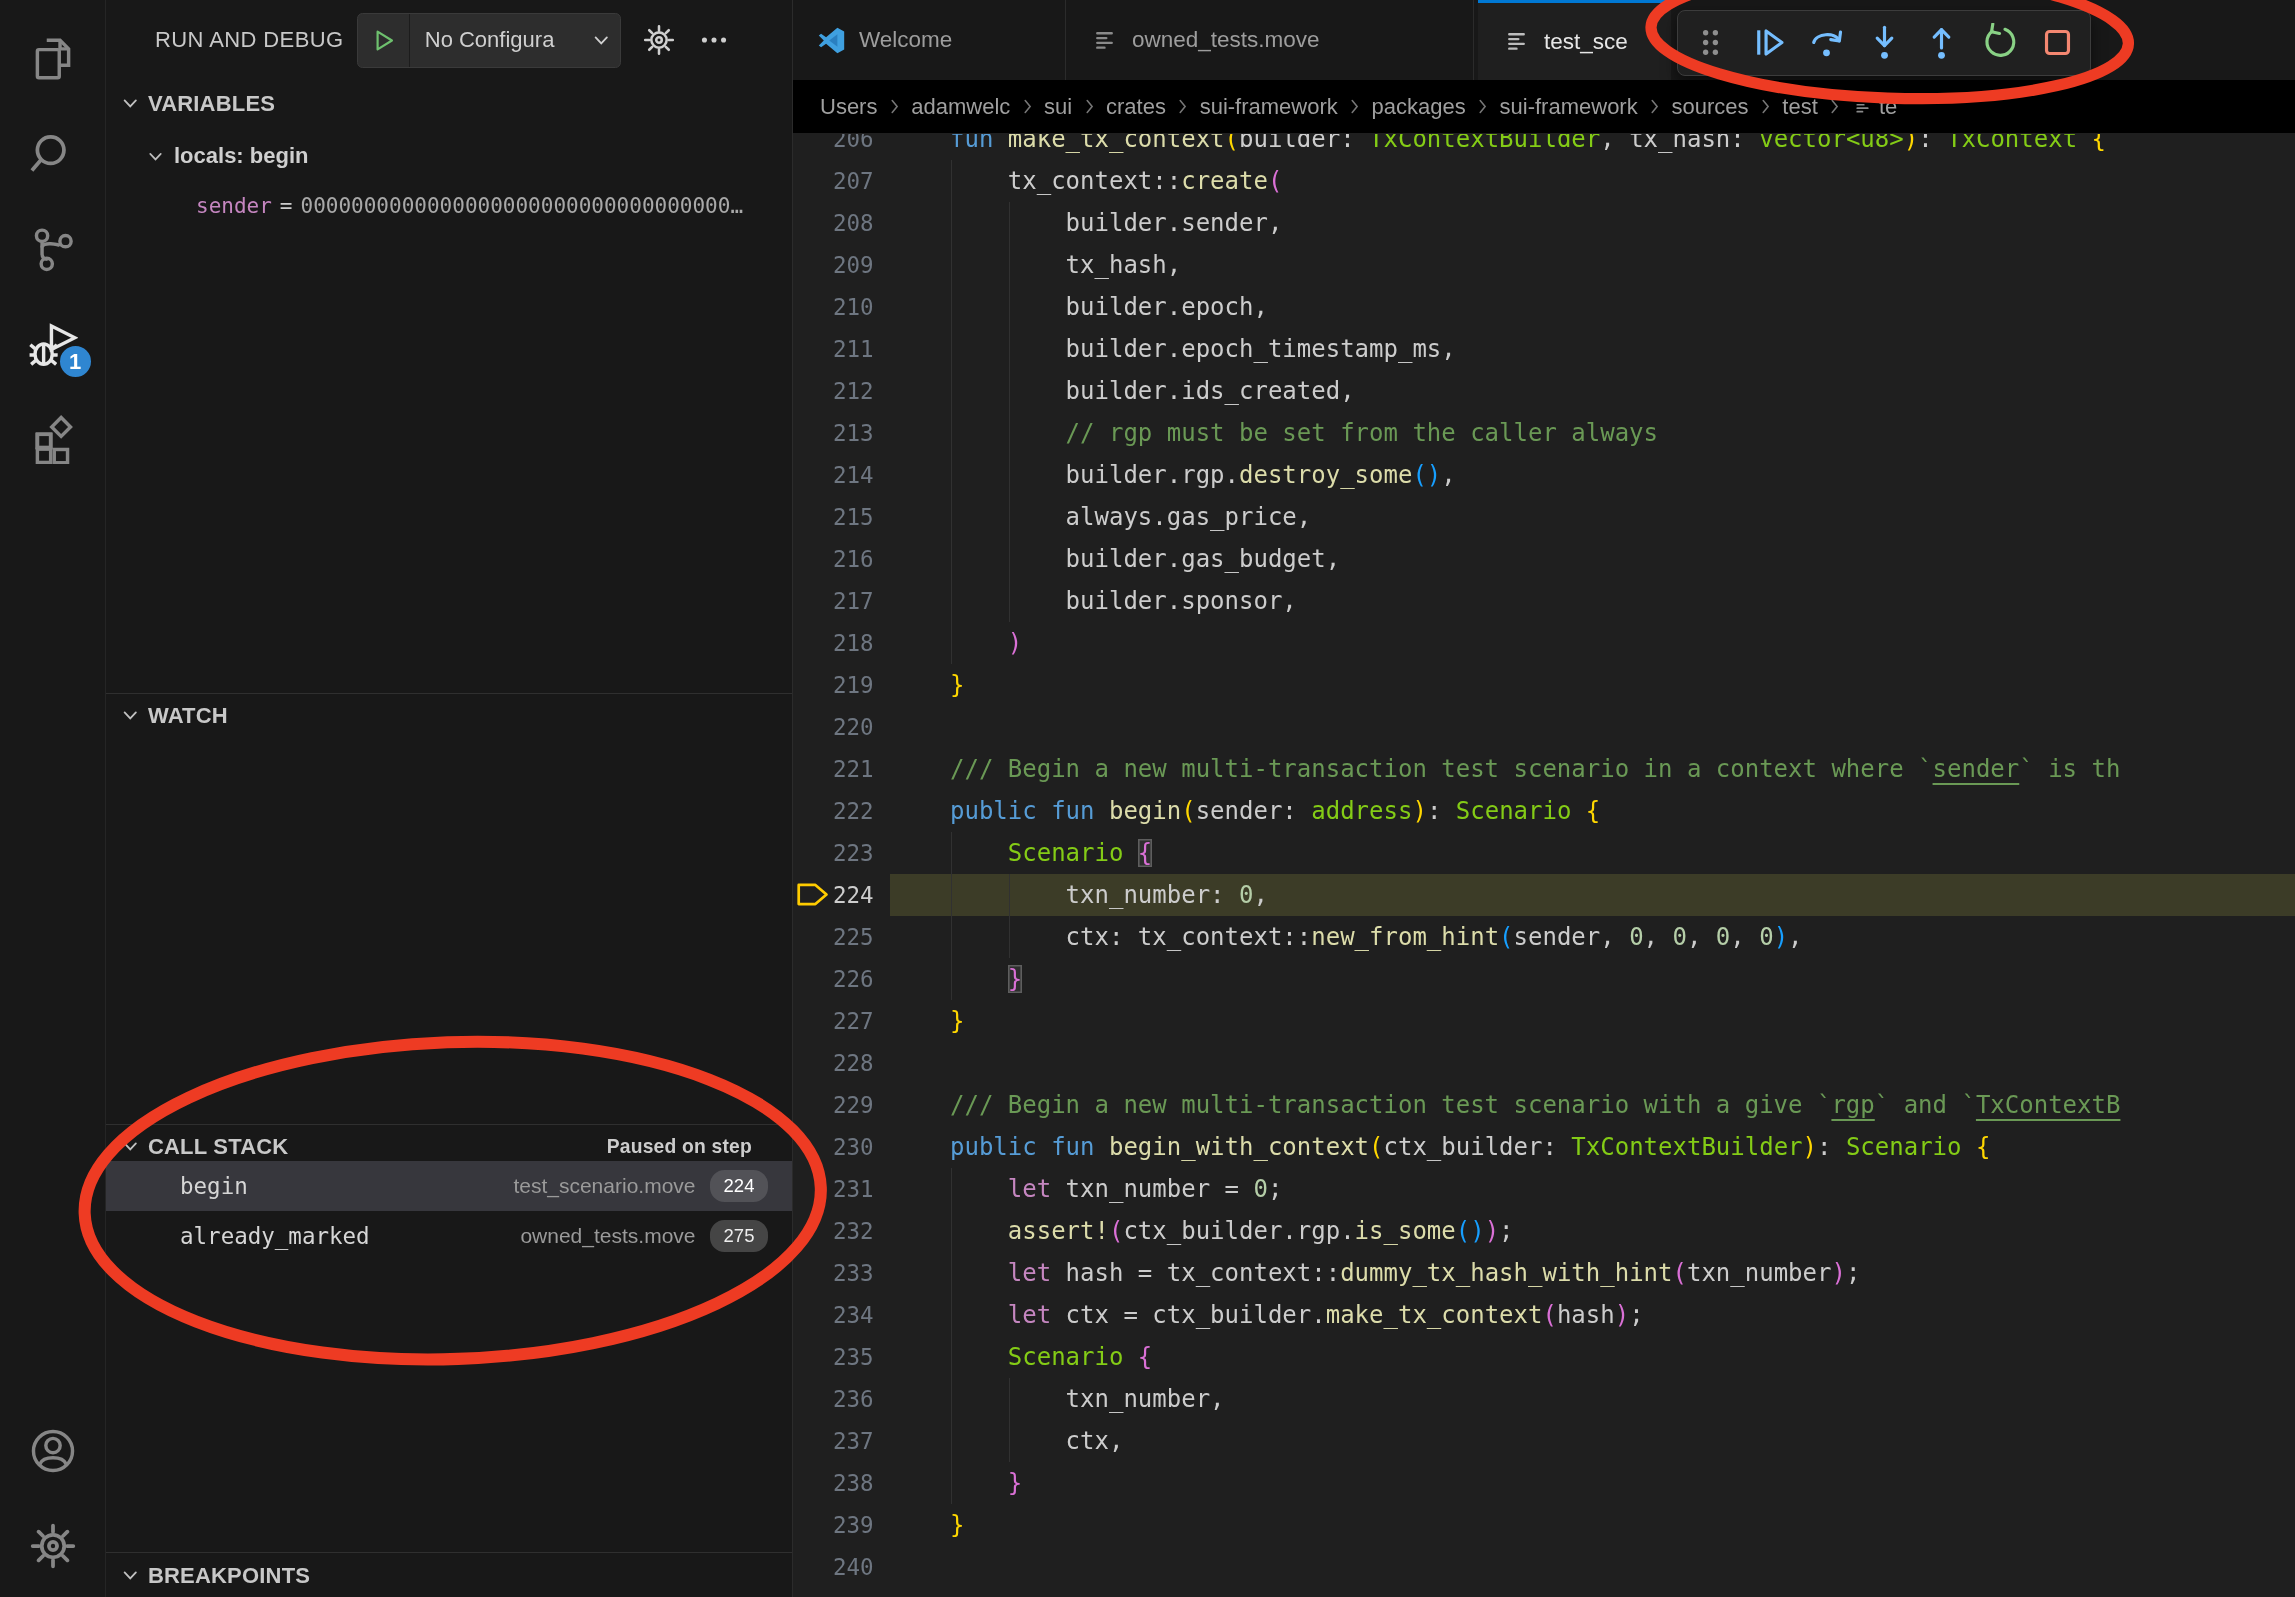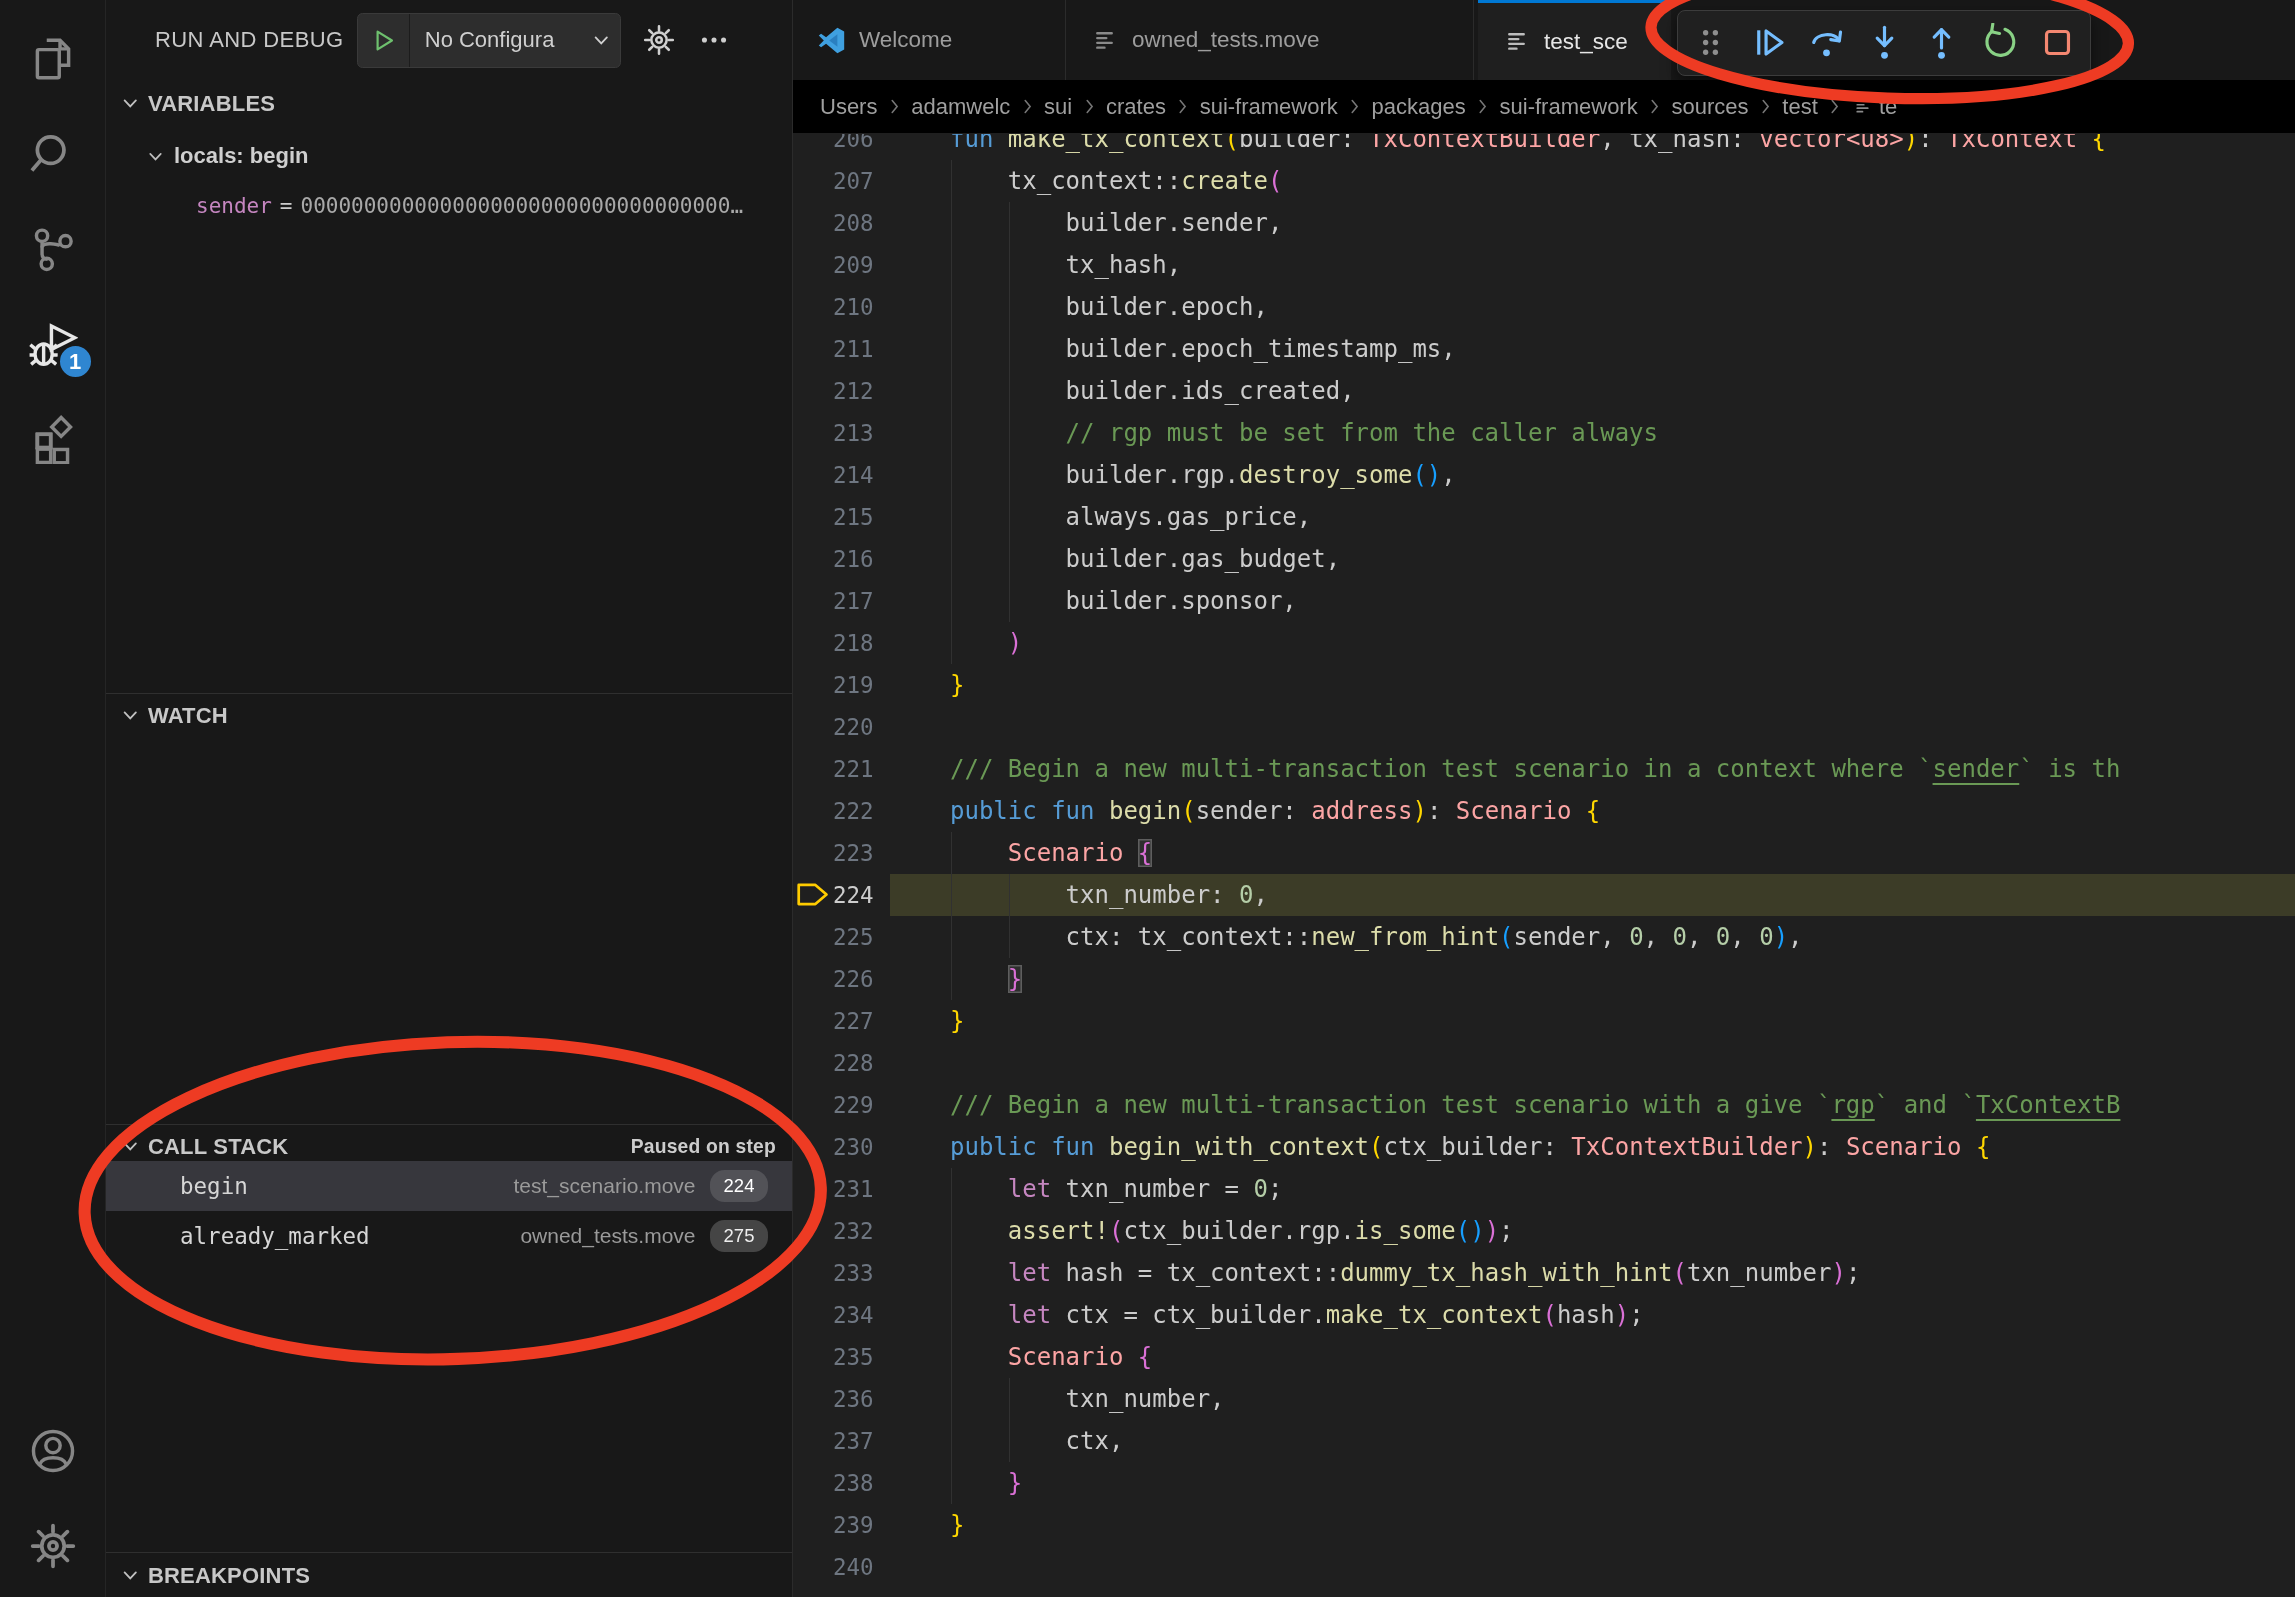--- a/index.html
+++ b/index.html
@@ -38,21 +38,21 @@
      font-size:22px;font-weight:700;color:#c8c8c8;letter-spacing:0.2px}
   .section-h svg{width:22.5px;height:22.5px;margin-right:6.4px;color:#c0c0c0}
   .subrow{position:absolute;left:0;right:0;height:42px;display:flex;align-items:center;color:#cfcfcf}
   .subrow svg{width:21px;height:21px;margin-right:8px;color:#bdbdbd}
   .locals{padding-left:39px;font-size:22px;font-weight:700}
   .varline{padding-left:90px;font-family:"DejaVu Sans Mono",monospace;font-size:21px;white-space:nowrap;overflow:hidden}
   .varname{color:#c586c0}
   .vareq{color:#cccccc;margin:0 8px}
   .varval{color:#a8a8a8}
   .cs-head{display:flex;align-items:center}
-  .cs-status{margin-left:auto;margin-right:16px;font-size:19.3px;font-weight:700;color:#cccccc}
+  .cs-status{margin-left:auto;margin-right:40px;font-size:19.3px;font-weight:700;color:#cccccc}
   .frame{position:absolute;left:0;right:0;height:50px;display:flex;align-items:center;cursor:pointer}
   .frame.sel{background:#37373d}
   .frame-fn{font-family:"DejaVu Sans Mono",monospace;font-size:22.5px;color:#d6d6d6;padding-left:74px;white-space:nowrap}
   .frame-file{margin-left:auto;font-size:21px;color:#9a9a9a;white-space:nowrap}
   .frame-badge{flex:none;margin:0 24px 0 14.5px;min-width:58px;text-align:center;background:#454545;color:#ededed;
      border-radius:14.5px;font-size:18.5px;padding:4.8px 8px;box-sizing:border-box}
   .frame.sel .frame-badge{background:#525257;color:#fff}
 
   
   .editor{position:absolute;left:793px;top:0;right:0;bottom:0;background:#1f1f1f}
@@ -87,21 +87,21 @@
   .codein{margin-top:-16px}
   .crow{height:42px;display:flex;align-items:center;position:relative}
   .hl{position:absolute;left:97px;right:0;top:0;bottom:0;background:rgba(212,212,80,0.16)}
   .cmark{width:40px;height:42px;flex:none;position:relative;z-index:2}
   .cmark svg{position:absolute;left:3.2px;top:7.2px;width:34px;height:27px;color:#ffcc00}
   .cnum{width:53px;flex:none;color:#6e7681;font-size:22.5px;z-index:2}
   .crow.cur .cnum{color:#cdcdcd}
   .ctext{margin-left:64px;white-space:pre;position:relative;flex:1;height:42px;line-height:42px;z-index:2}
   .guide{position:absolute;top:0;bottom:0;width:0.8px;background:#313131}
 
-  .t-kw{color:#569cd6}.t-fn{color:#dcdcaa}.t-ty{color:#fca5a5}
+  .t-kw{color:#569cd6}.t-fn{color:#dcdcaa}.t-ty{color:#84cc16}
   .t-cm{color:#6a9955}
   .t-cmu{color:#6a9955;text-decoration:underline;text-underline-offset:6.4px;text-decoration-thickness:2px}
   .t-num{color:#b5cea8}.t-pl{color:#cccccc}.t-let{color:#c586c0}
   .t-b1{color:#ffd700}.t-b2{color:#da70d6}.t-b3{color:#179fff}
   .t-b2m{color:#da70d6;box-shadow:inset 0 0 0 1.6px #5e5e5e;background:rgba(90,90,90,.25)}
 
   .annot{position:absolute;inset:0;pointer-events:none;z-index:40}
 </style>
 </head>
 <body>

